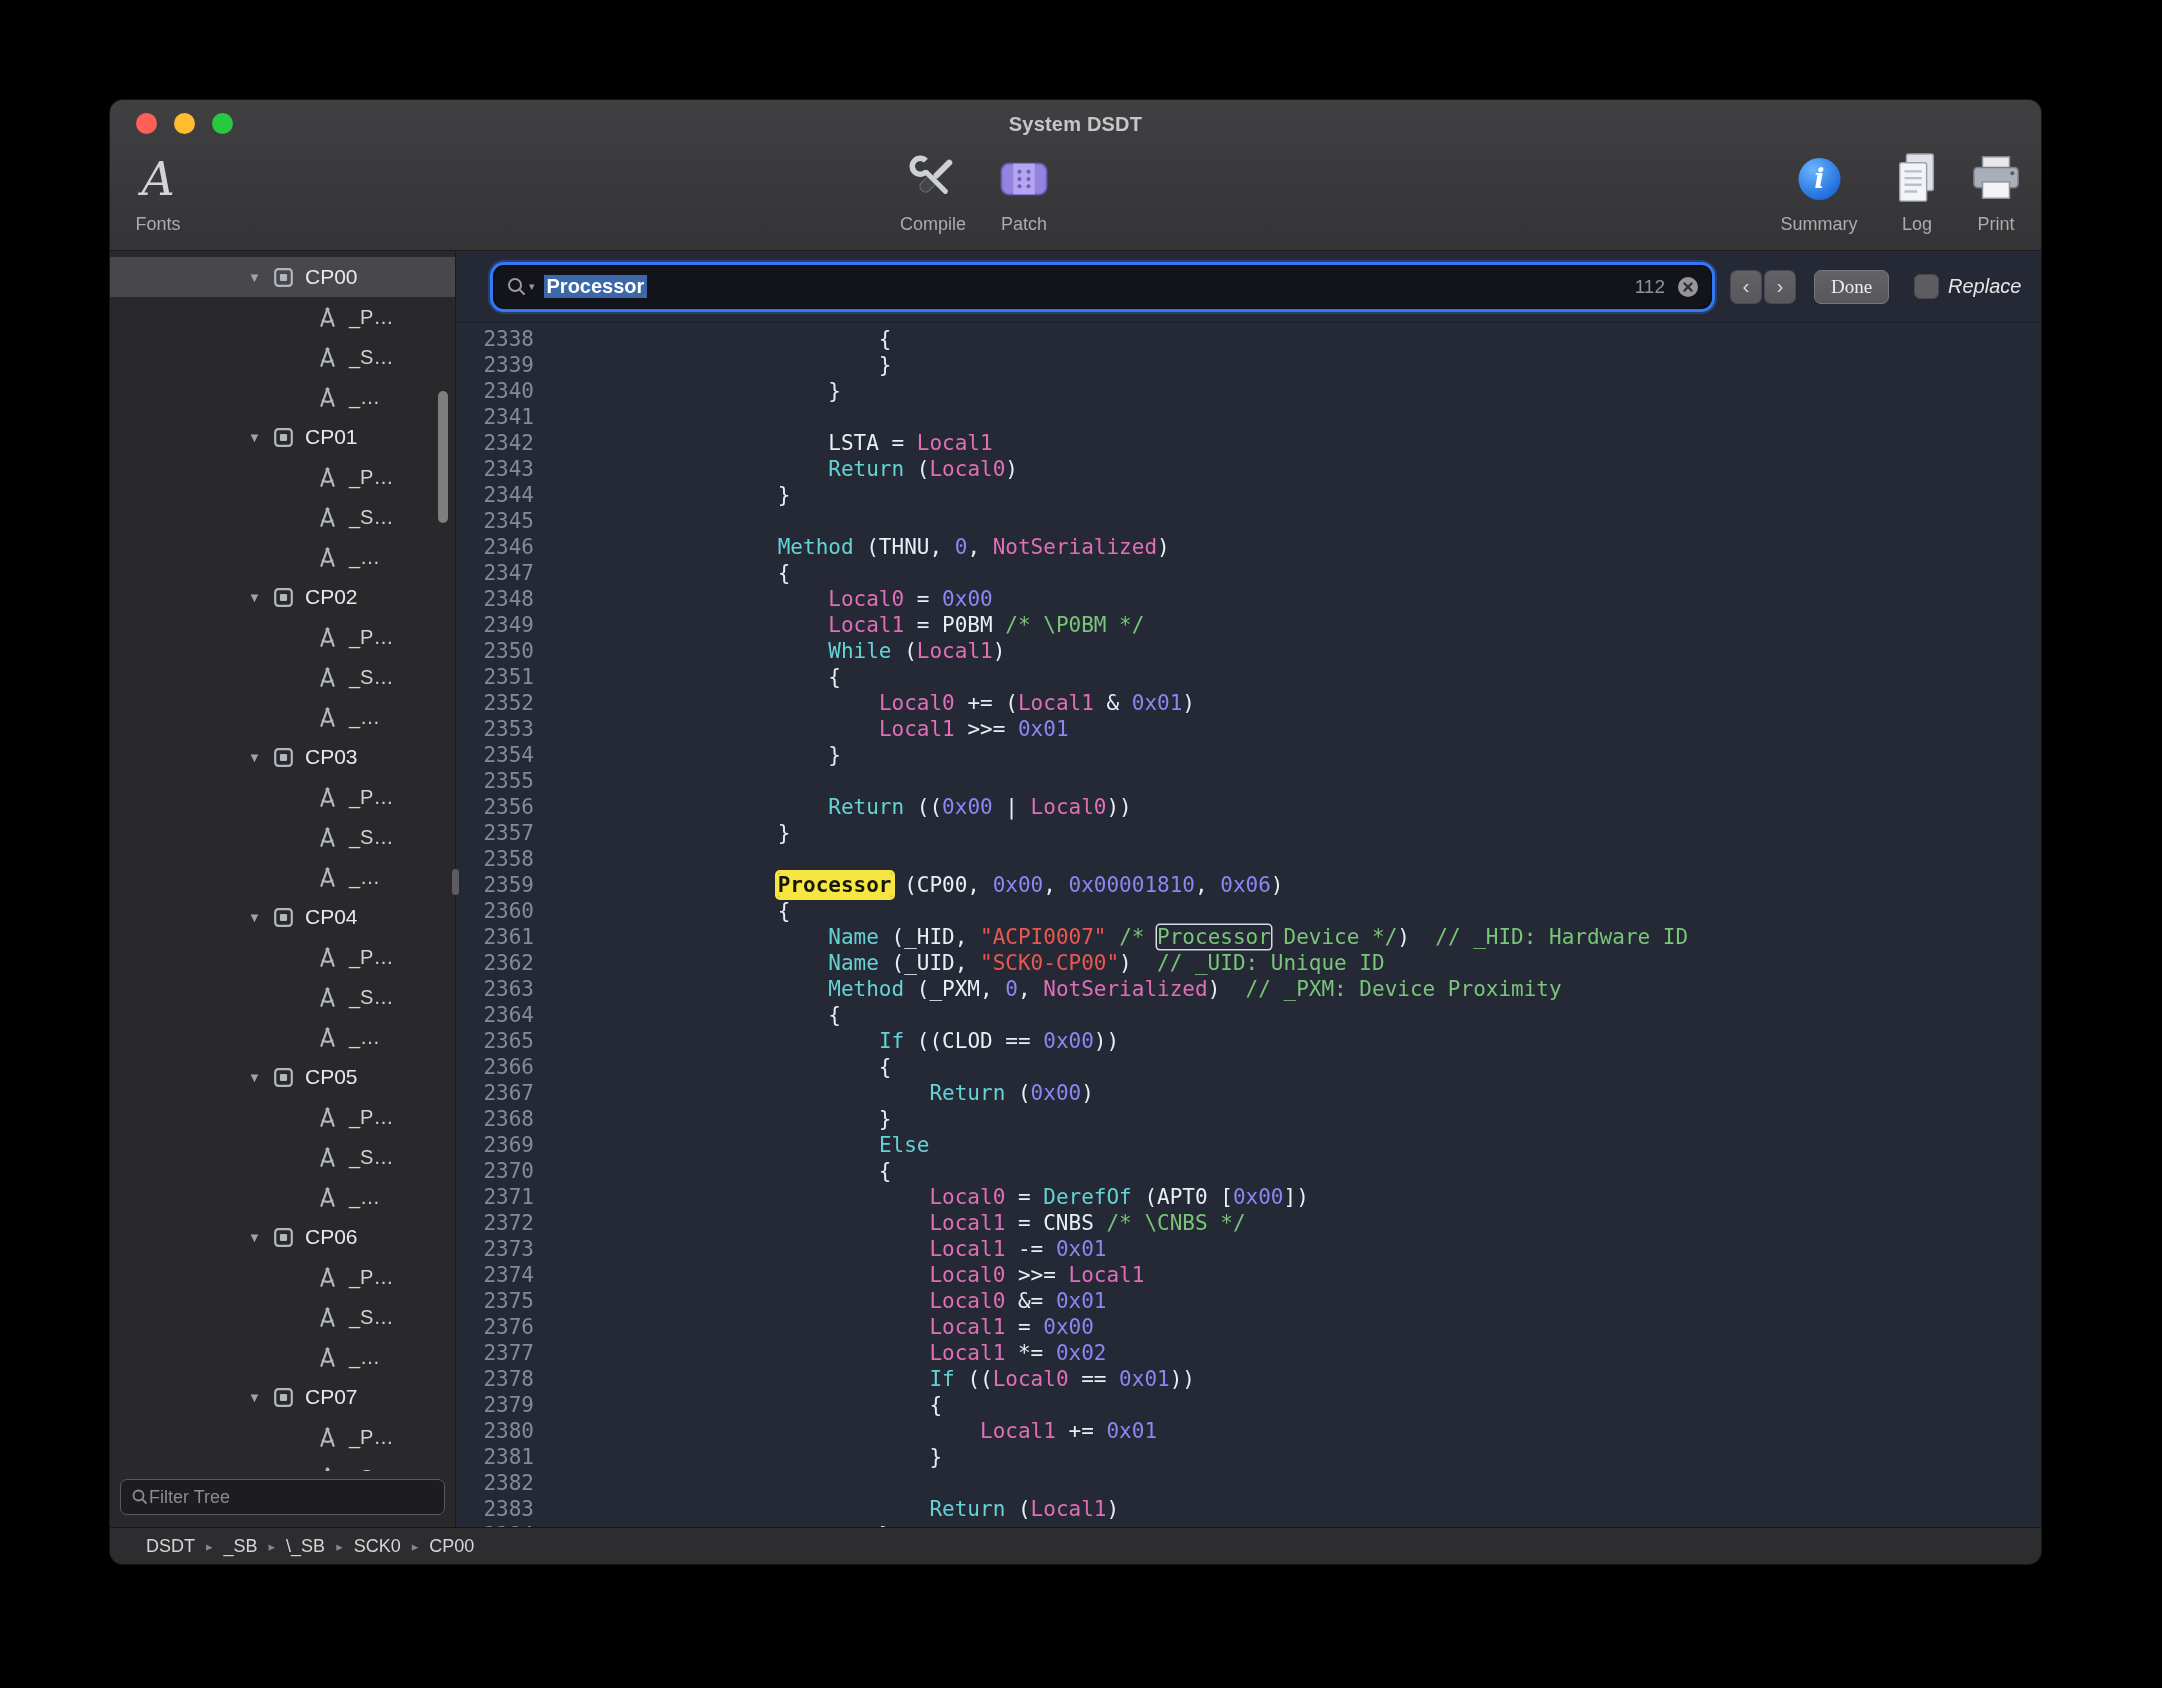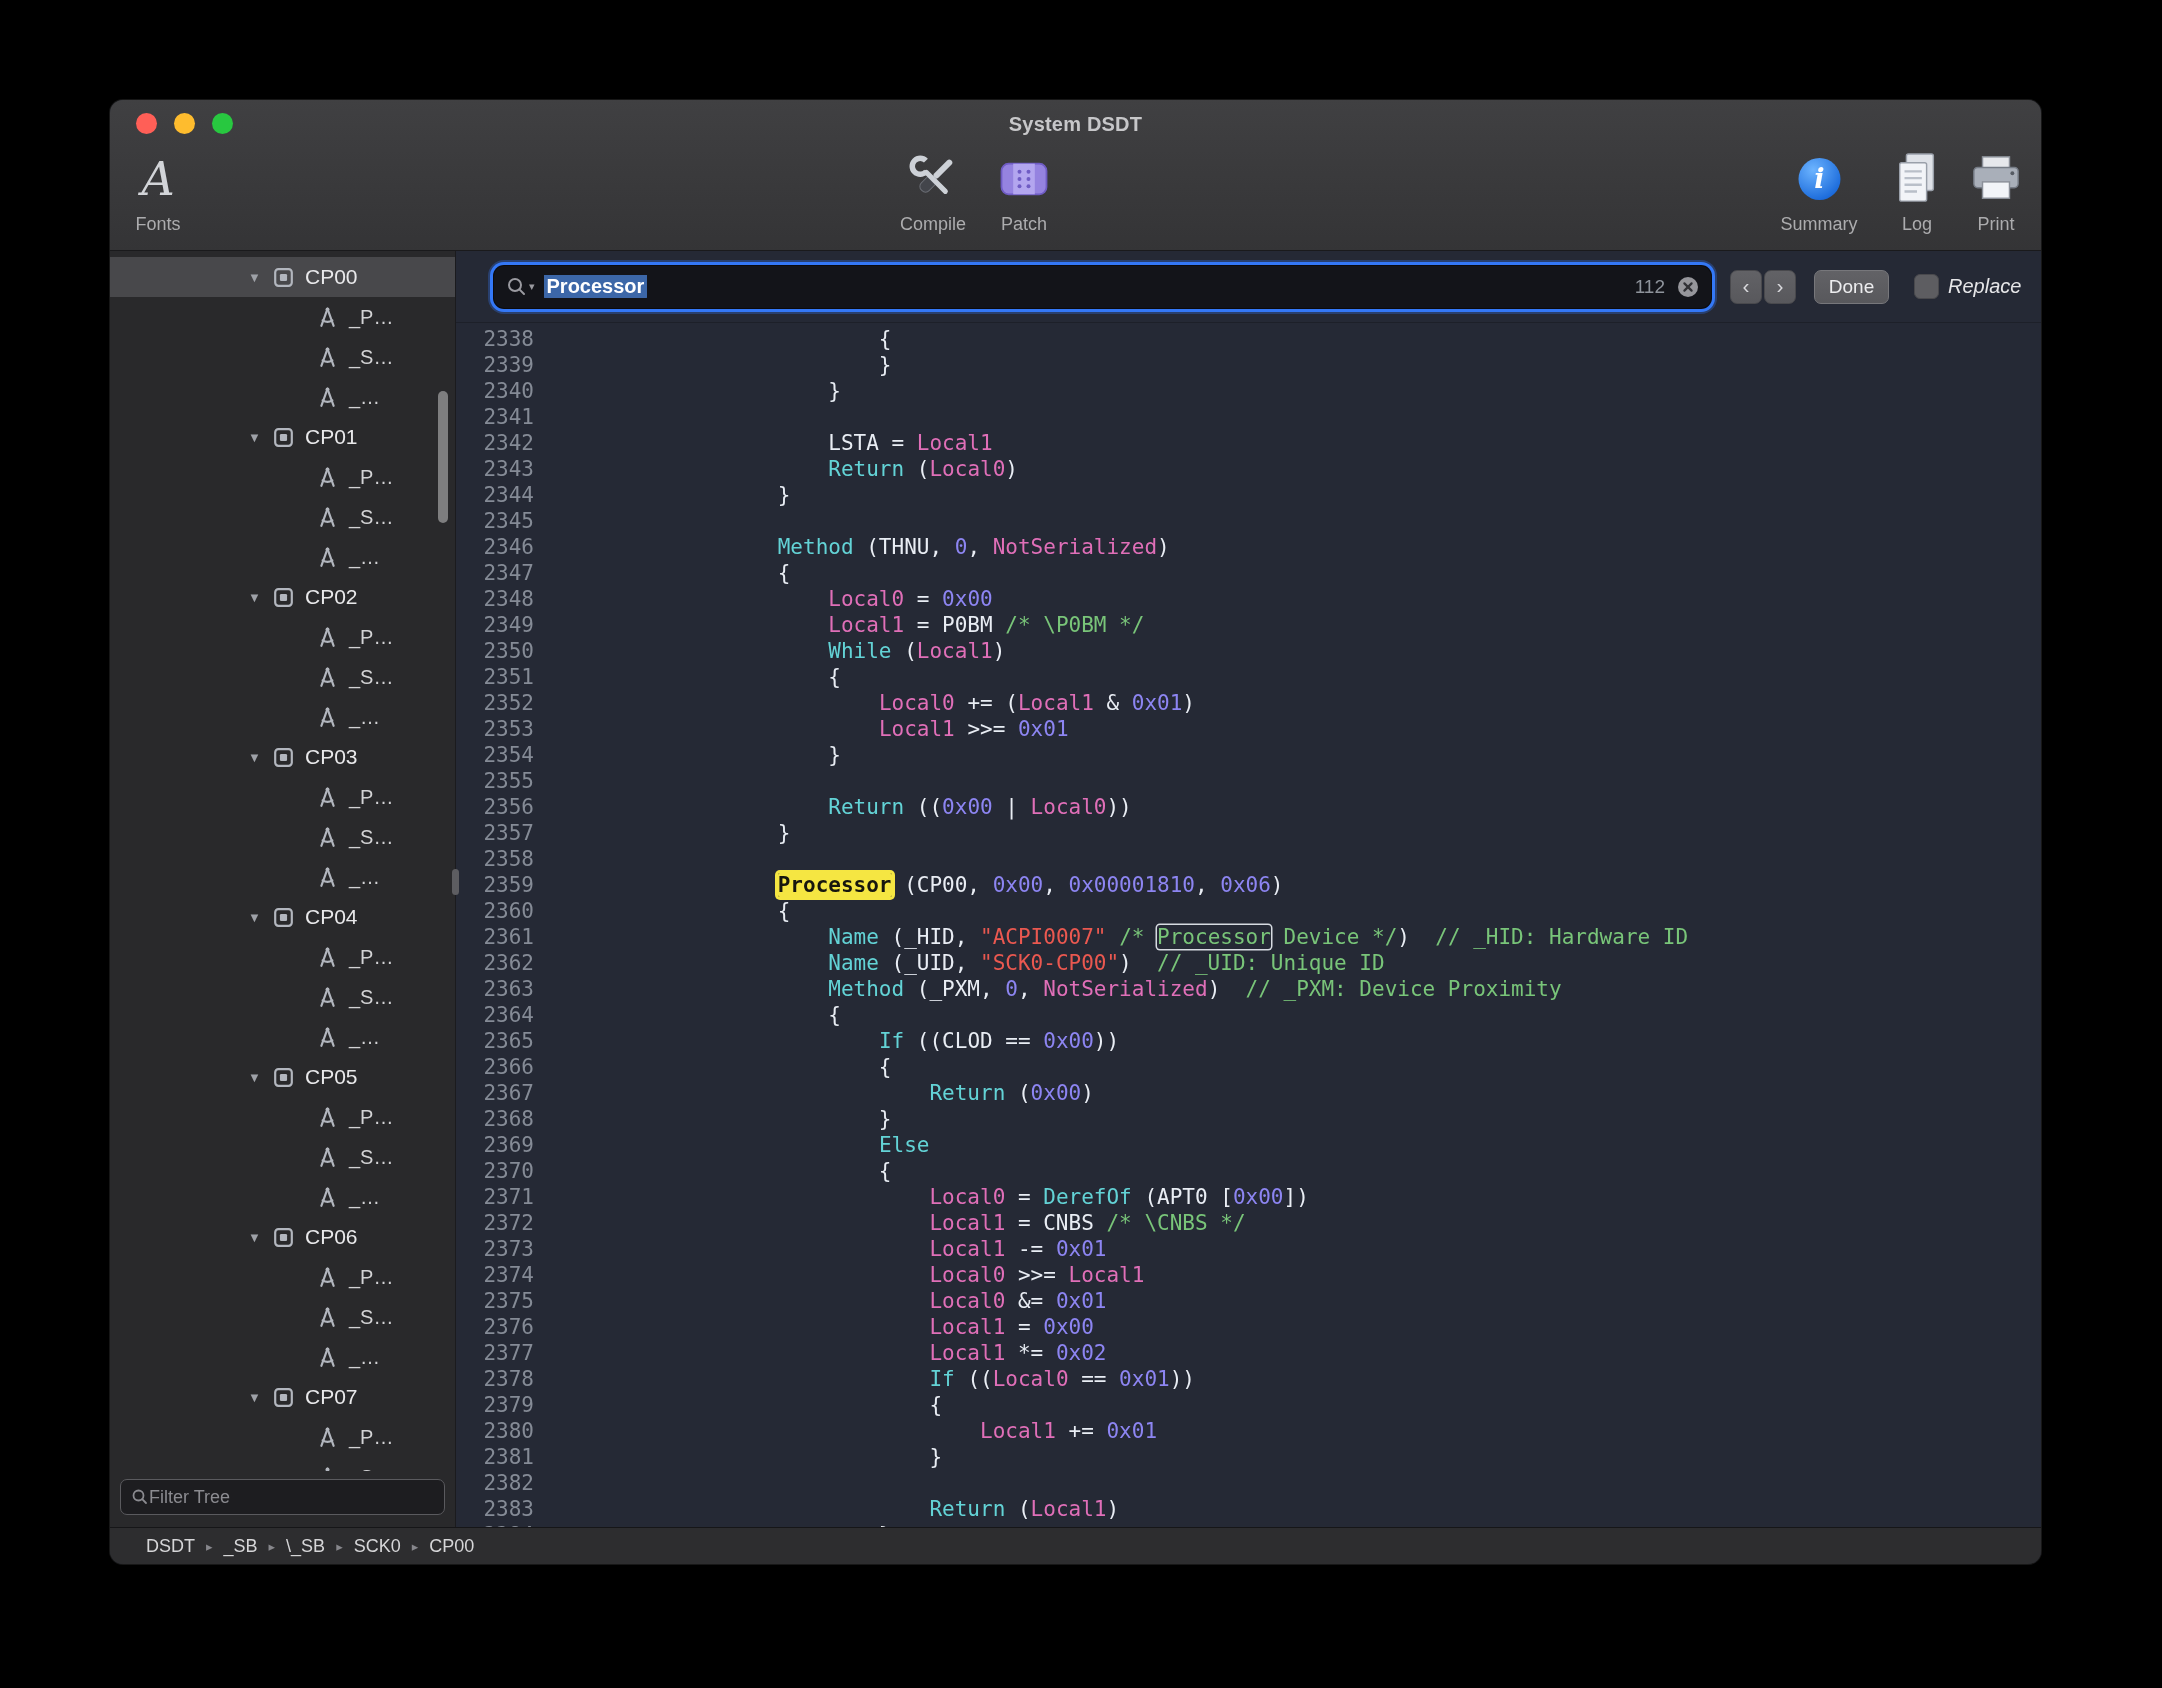--- a/index.html
+++ b/index.html
@@ -57,21 +57,21 @@
   .search-icon-wrap { display:flex; align-items:center; margin-right:9px; }
   .mini-chev { color:#9a9aa0; font-size:11px; margin-left:1px; }
   .query { flex:1; font-size:20px; color:#fff; white-space:nowrap; overflow:hidden; }
   .sel { background:var(--selbg); padding:2px 3px; border-radius:2px; font-weight:700; }
   .count { color:#8f949c; font-size:19px; margin-right:10px; }
   .clear-btn { width:26px; height:26px; display:inline-flex; }
   .nav-group { display:flex; gap:2px; margin-left:19px; }
   .nav-btn { width:32px; height:34px; background:linear-gradient(#626266,#58585c); border:1px solid #49494d;
              color:#dadade; font-size:21px; line-height:30px; text-align:center; border-radius:7px; cursor:default; }
   .done-btn { margin-left:18px; width:75px; height:34px; border-radius:7px; background:linear-gradient(#626266,#58585c);
-              border:1px solid #77777b; color:#ededef; font-size:19px; cursor:default; font-family:Liberation Sans, sans-serif; }
+              border:1px solid #77777b; color:#ededef; font-size:19px; cursor:default; font-family:Liberation Serif, serif; }
   .replace-check { margin-left:25px; width:25px; height:25px; border-radius:6px; background:#5d5d61; border:1px solid #49494d; display:inline-block; }
   .replace-label { margin-left:9px; font-size:20px; color:#e6e6e8;font-style:italic; }
 
   
   .editor { flex:1; overflow:hidden; padding-top:3px; font-family:"DejaVu Sans Mono", monospace;
             font-size:21px; line-height:26px; }
   .code-line { display:flex; height:26px; white-space:pre; }
   .ln { flex:0 0 96px; text-align:right; padding-right:18px; color:#858b96; }
   .code { padding-left:74px; }
   .tok-pl { color:#e9edf4; }

